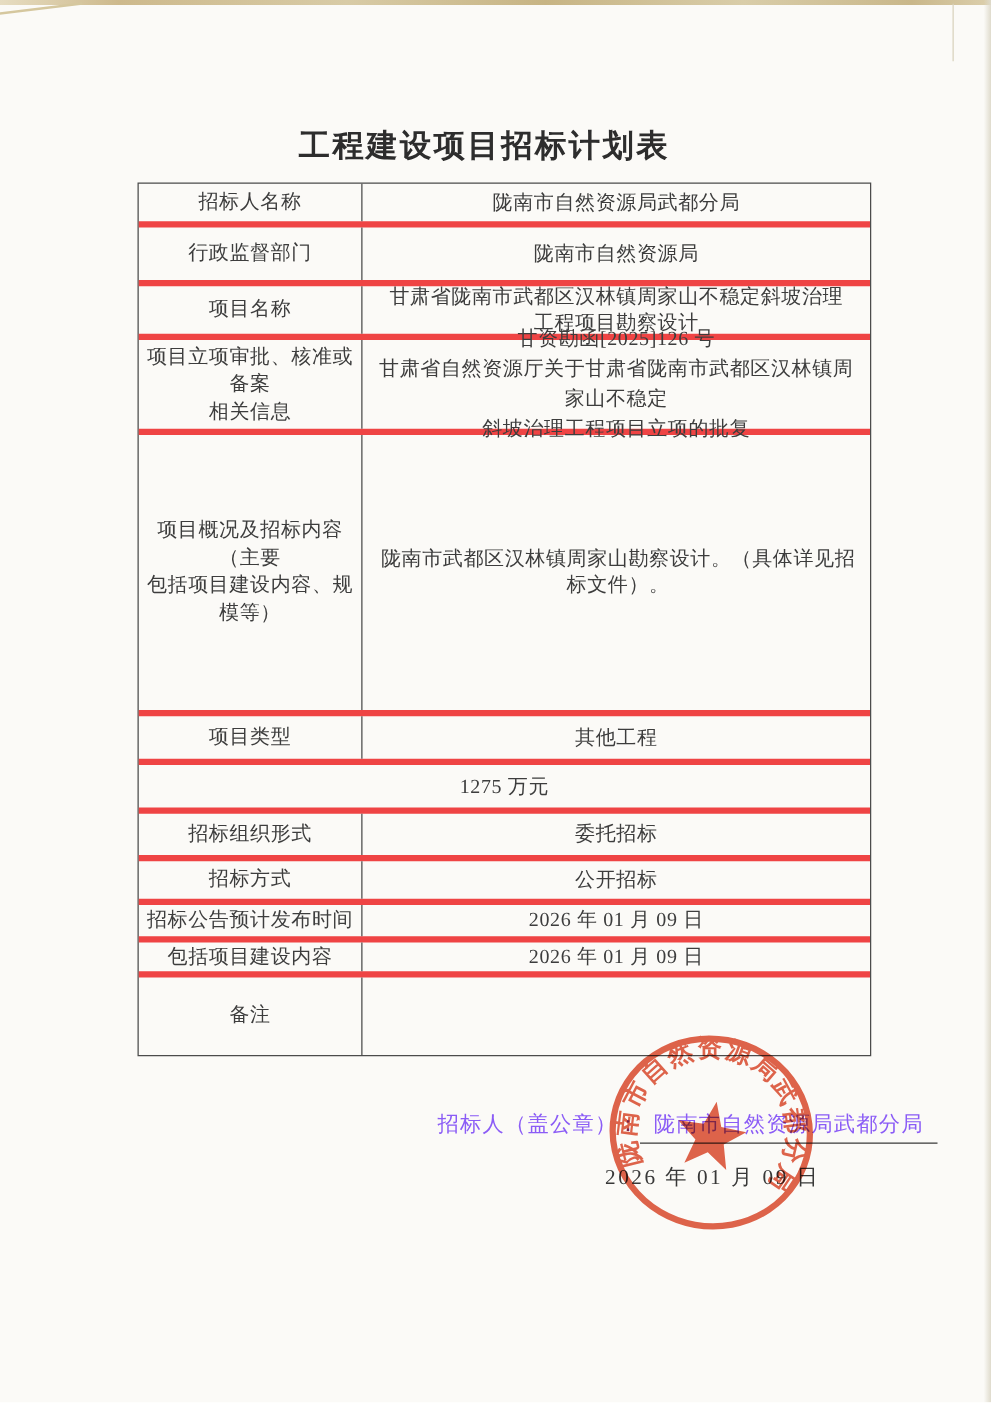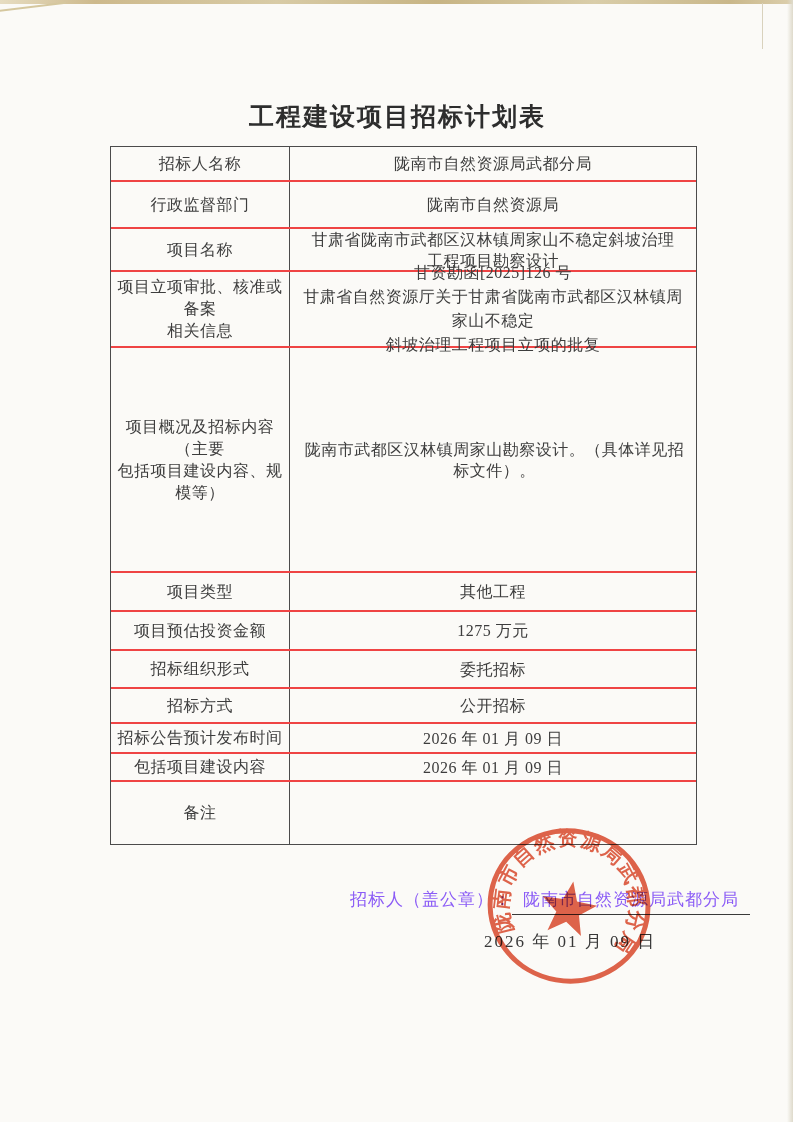--- a/index.html
+++ b/index.html
@@ -10,26 +10,26 @@
     color:#3d3d3d;
   }
   
   .edge-top{position:absolute;left:0;top:0;width:793px;height:4px;
     background:linear-gradient(90deg,#e7ddc2 0%,#cdb98c 12%,#d8cba6 35%,#c7b484 55%,#d9cda9 75%,#c9b78a 92%,#dccfad 100%);}
   .edge-diag{position:absolute;left:-4px;top:6px;width:70px;height:2px;background:#d5c79e;transform:rotate(-7deg);}
   .edge-right{position:absolute;right:0;top:0;width:6px;height:1122px;
     background:linear-gradient(90deg,rgba(210,205,190,0),#dedacb);}
   .edge-right-line{position:absolute;left:762px;top:3px;width:1px;height:46px;background:#d9d2bd;}
 
-  .title{position:absolute;left:104px;top:100px;width:587px;margin:0;
+  .title{position:absolute;left:94px;top:100px;width:587px;margin:0;
     text-align:center;font-size:25px;font-weight:bold;letter-spacing:2px;color:#2d2d2d;}
 
   .table{position:absolute;left:110px;top:146px;width:587px;
     border:1px solid #4b4b4b;box-sizing:border-box;background:transparent;}
-  .trow{display:flex;border-bottom:2px solid #ef4444;box-sizing:border-box;}
+  .trow{display:flex;border-bottom:5px solid #ef4444;box-sizing:border-box;}
   .trow:last-child{border-bottom:none;}
   .cell{display:flex;flex-direction:column;justify-content:center;box-sizing:border-box;}
   .lab{width:179px;border-right:1px solid #4b4b4b;text-align:center;
     font-size:16px;letter-spacing:.5px;padding:0 4px;}
   .val{flex:1;text-align:center;font-size:16px;letter-spacing:.5px;padding:0 6px;}
   .val.left{text-align:center;padding-left:9px;}
   .ln{display:block;line-height:21px;}
   .lab .ln{line-height:22px;}
   .r0{height:35px}.r1{height:43px}.r2{height:47px}.r3{height:76px}
   .r4{height:225px}.r5{height:39px}.r6{height:39px}.r7{height:38px}
@@ -111,23 +111,20 @@
     <div class="trow r5">
       <div class="cell lab">
         <span class="ln">项目类型</span>
       </div>
       <div class="cell val">
         <span class="ln">其他工程</span>
       </div>
     </div>
 
     <div class="trow r6">
-      <div class="cell lab">
-        <span class="ln">项目预估投资金额</span>
-      </div>
       <div class="cell val">
         <span class="ln">1275 万元</span>
       </div>
     </div>
 
     <div class="trow r7">
       <div class="cell lab">
         <span class="ln">招标组织形式</span>
       </div>
       <div class="cell val">

